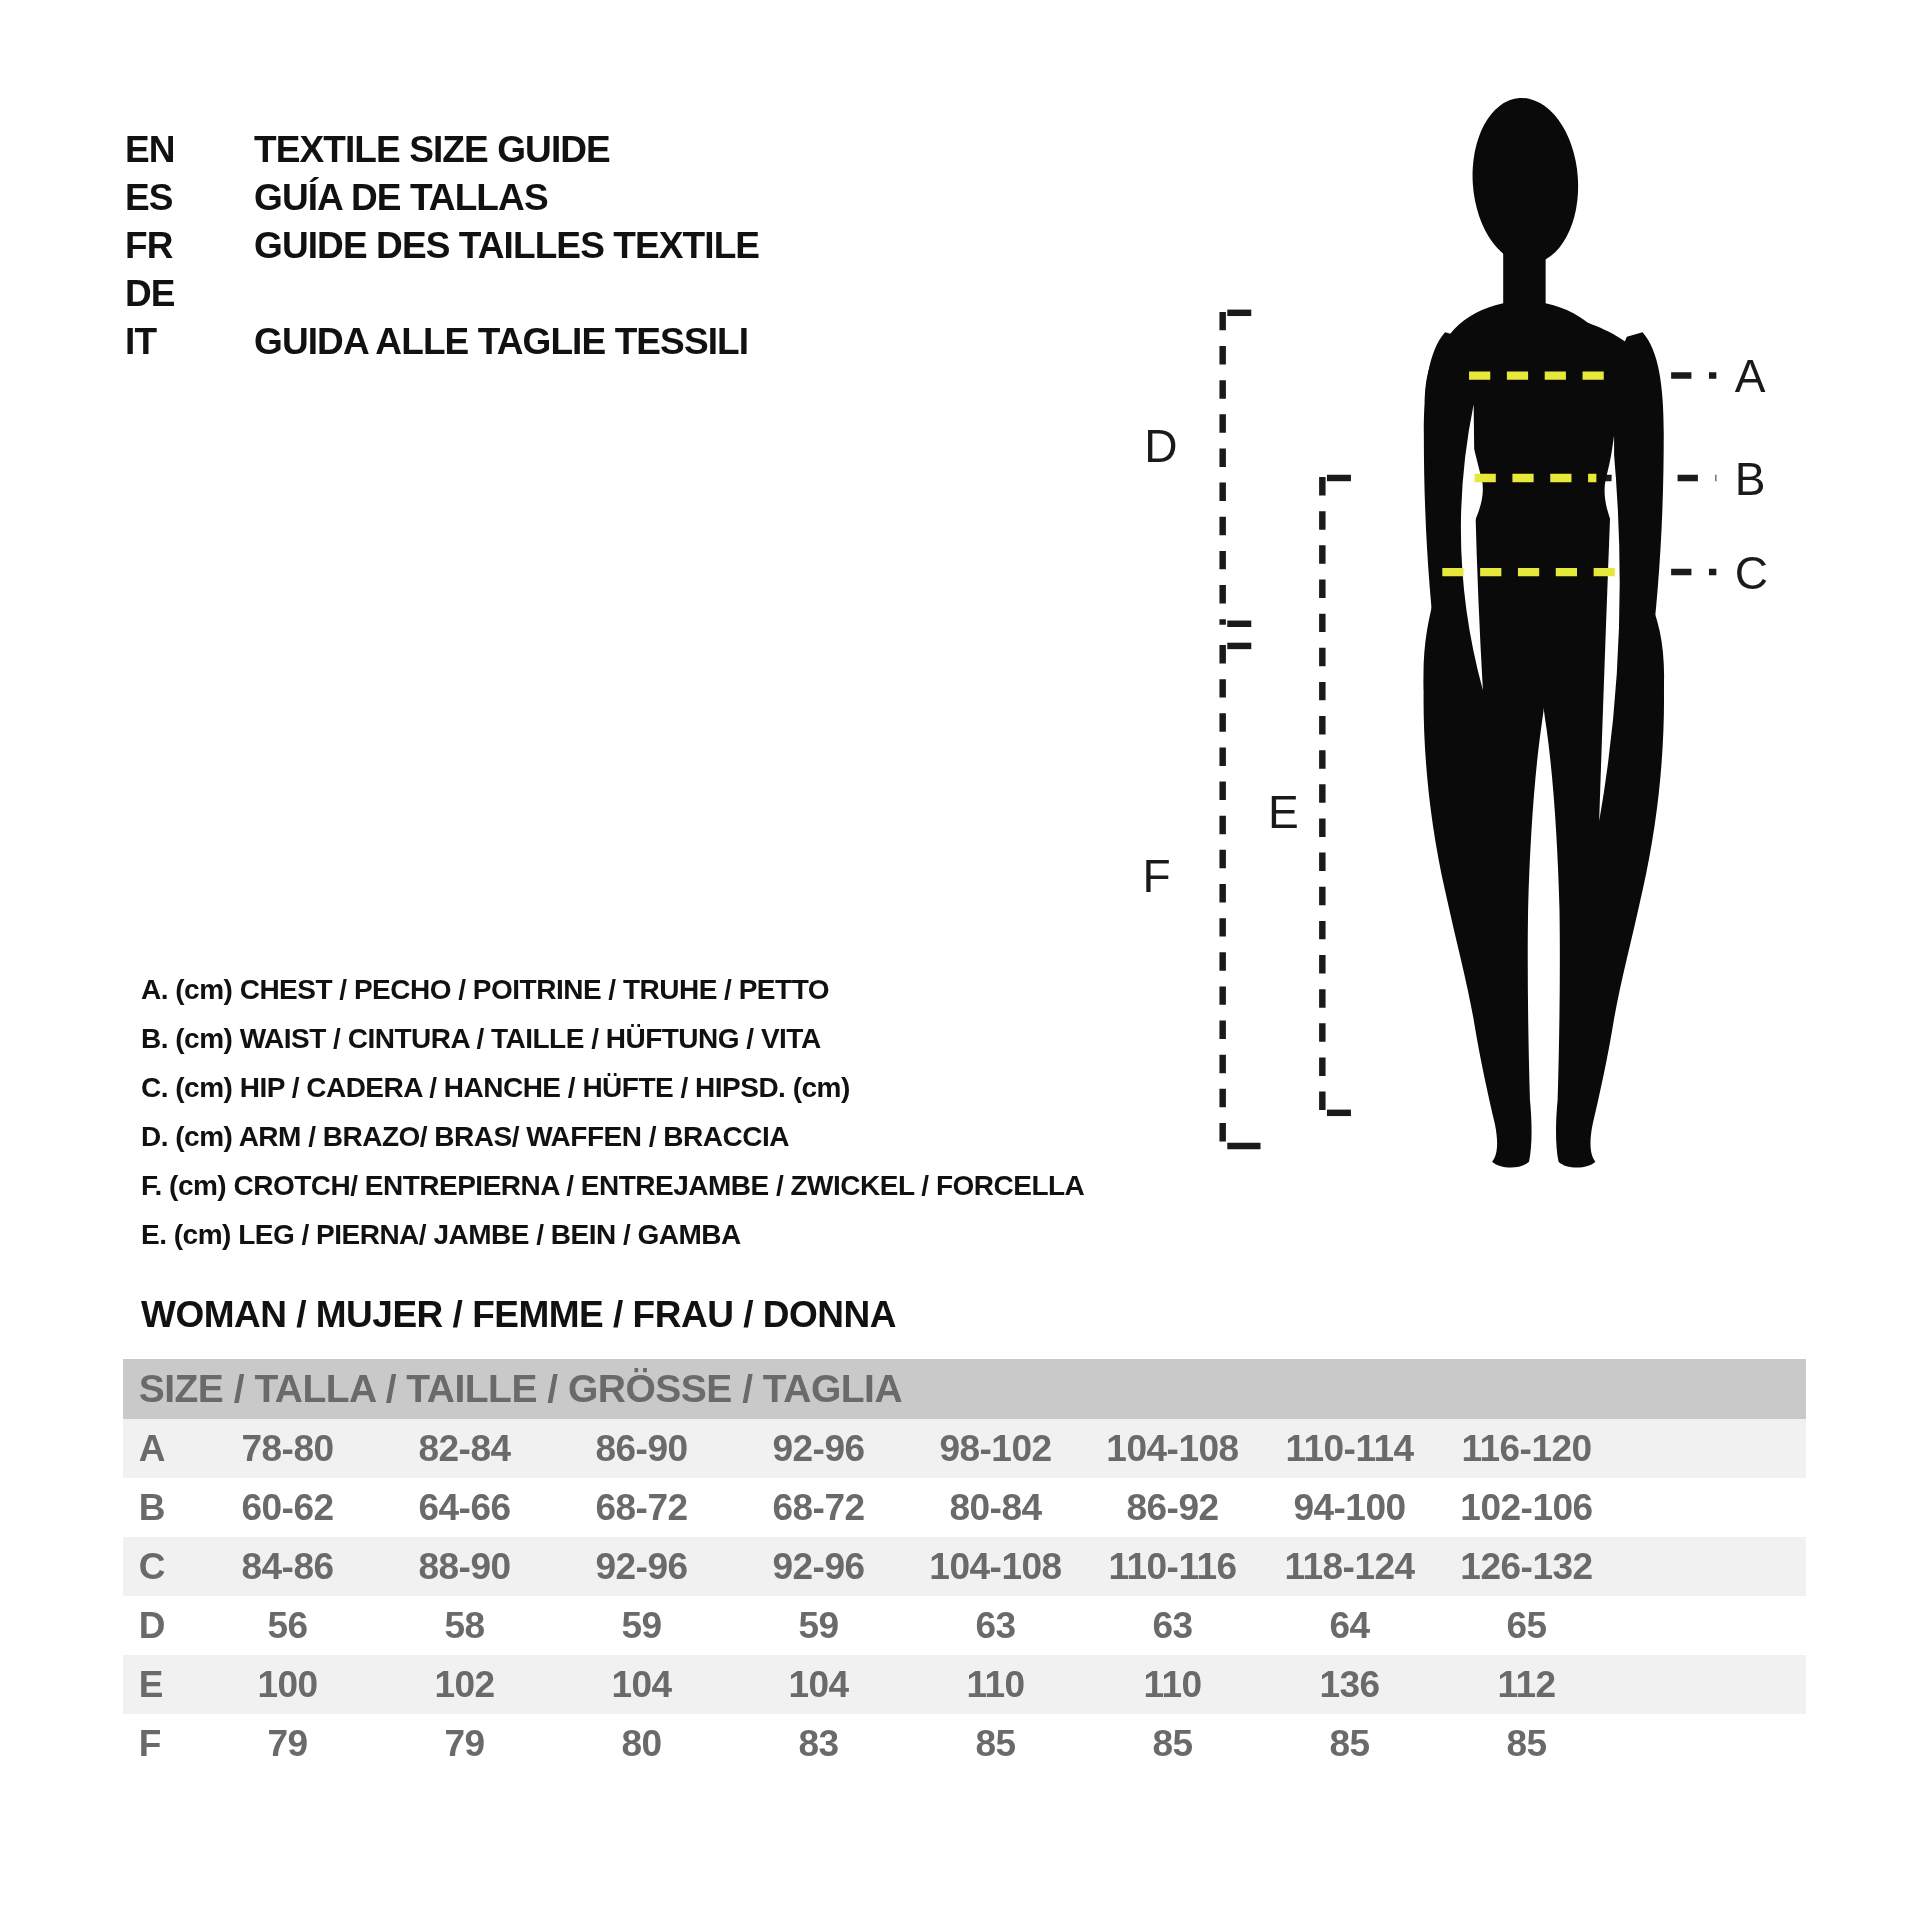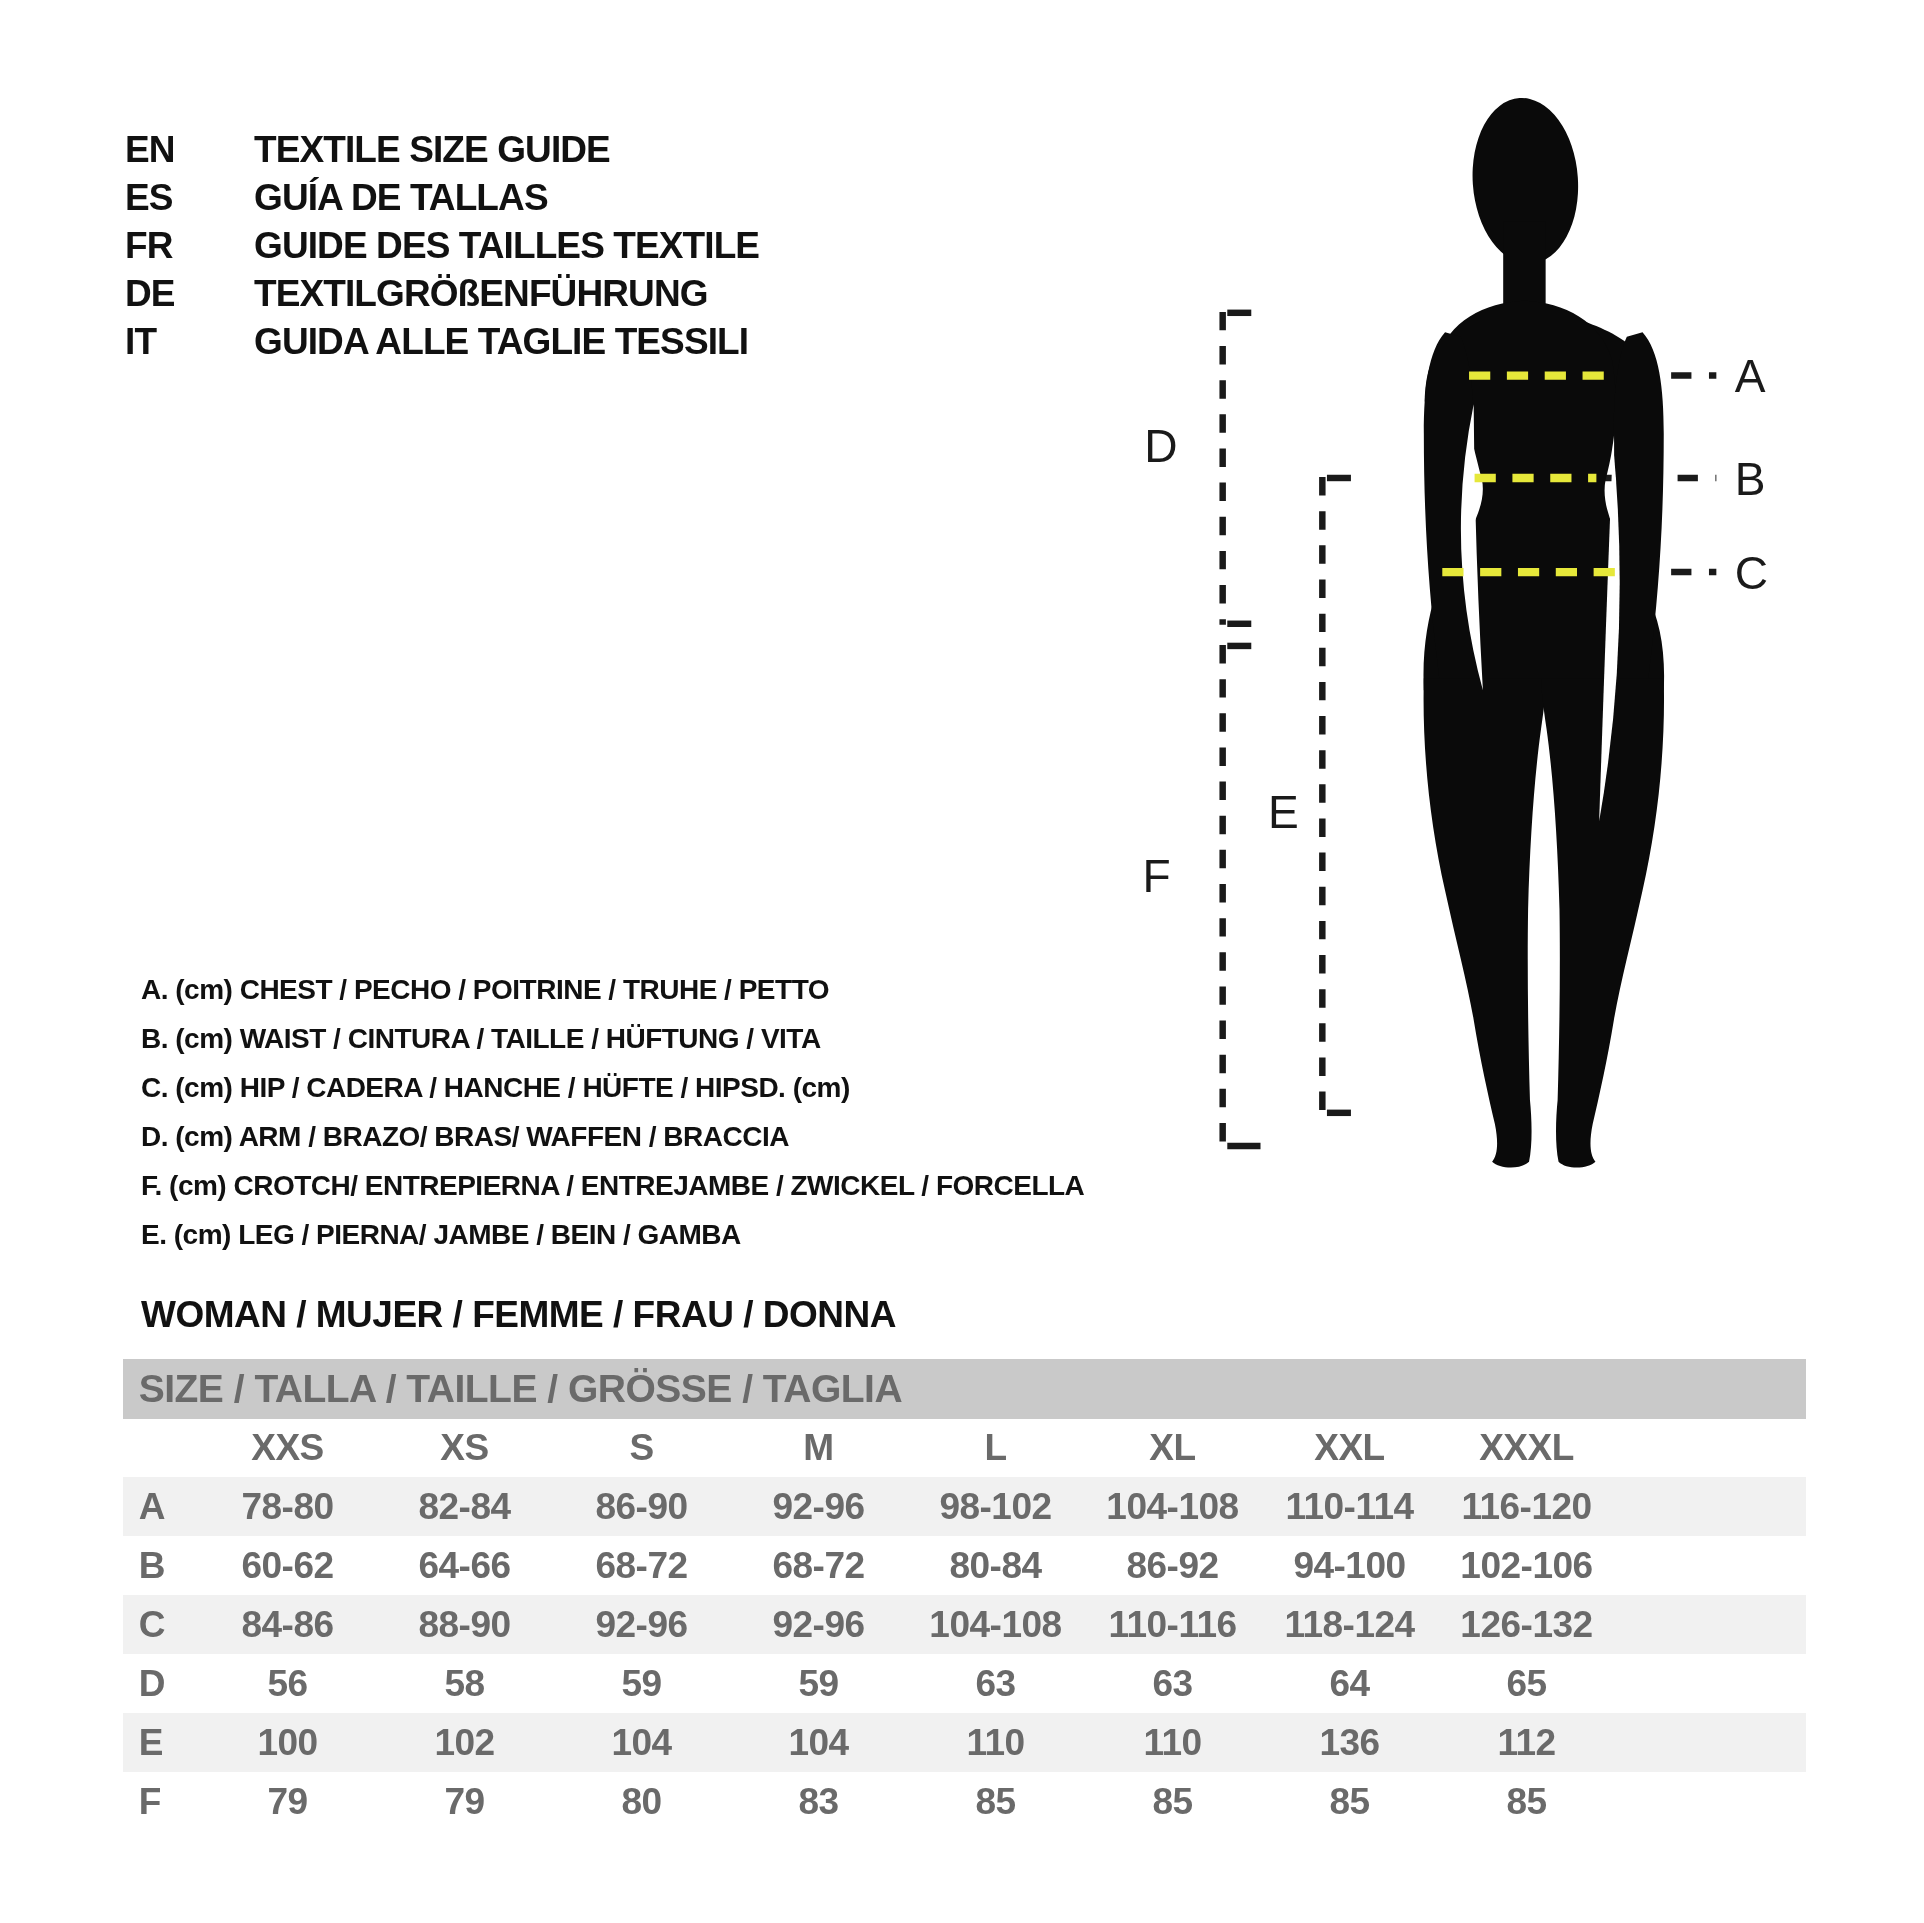--- a/index.html
+++ b/index.html
@@ -56,21 +56,20 @@
     <div class="lang-row">
       <span class="lang-code">ES</span>
       <span class="lang-title">GUÍA DE TALLAS</span>
     </div>
     <div class="lang-row">
       <span class="lang-code">FR</span>
       <span class="lang-title">GUIDE DES TAILLES TEXTILE</span>
     </div>
     <div class="lang-row">
       <span class="lang-code">DE</span>
-      <span class="lang-title">TEXTILGRÖßENFÜHRUNG</span>
     </div>
     <div class="lang-row">
       <span class="lang-code">IT</span>
       <span class="lang-title">GUIDA ALLE TAGLIE TESSILI</span>
     </div>
   </div>
 
   <svg class="figure-svg" viewBox="0 0 2085 2084" xmlns="http://www.w3.org/2000/svg">
 
     <line class="leader" x1="1770" y1="407" x2="1860" y2="407"></line>
@@ -189,32 +188,20 @@
       <col style="width:177px">
         <col style="width:177px">
         <col style="width:177px">
         <col style="width:177px">
       <col>
     </colgroup>
     <tbody>
       <tr class="hdr">
         <td colspan="10">SIZE / TALLA / TAILLE / GRÖSSE / TAGLIA</td>
       </tr>
-      <tr class="sizes">
-        <td></td>
-        <td>XXS</td>
-        <td>XS</td>
-        <td>S</td>
-        <td>M</td>
-        <td>L</td>
-        <td>XL</td>
-        <td>XXL</td>
-        <td>XXXL</td>
-        <td></td>
-      </tr>
       <tr class="zebra">
         <td class="rlabel">A</td>
         <td>78-80</td>
         <td>82-84</td>
         <td>86-90</td>
         <td>92-96</td>
         <td>98-102</td>
         <td>104-108</td>
         <td>110-114</td>
         <td>116-120</td>

